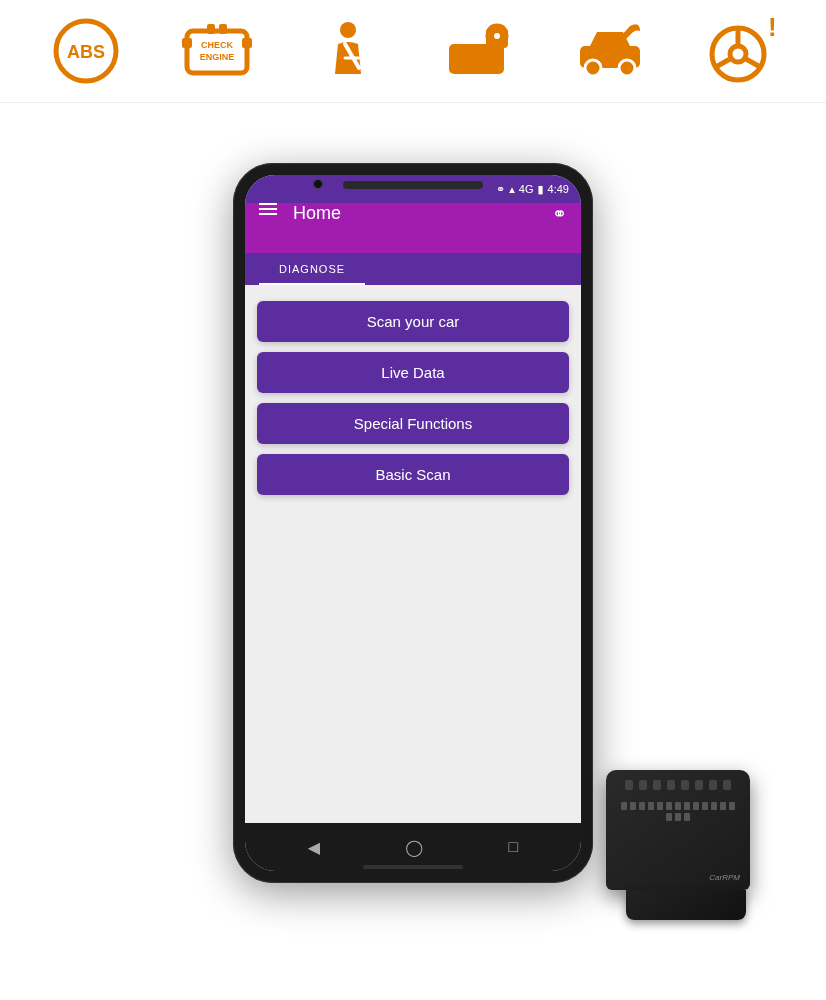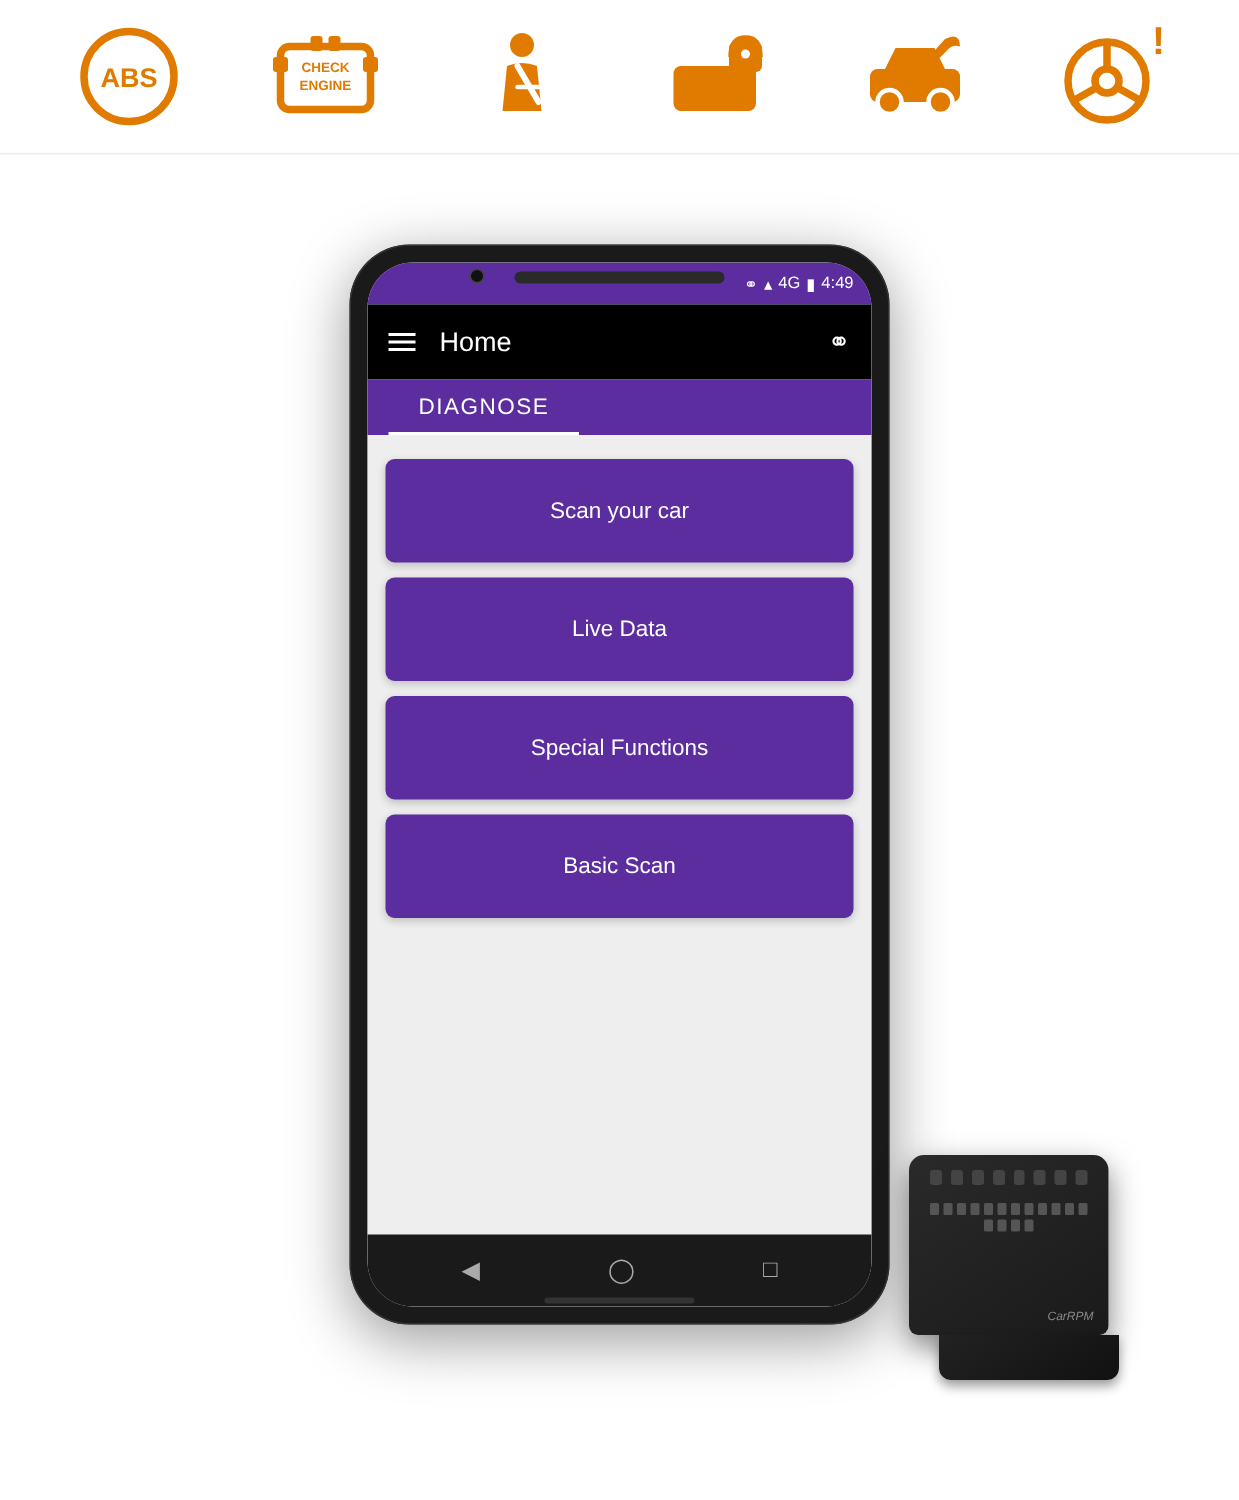--- a/index.html
+++ b/index.html
@@ -116,24 +116,23 @@
       padding: 0 12px;
       gap: 4px;
     }
     .status-bar span {
       color: white;
       font-size: 11px;
     }
 
     
     .app-header {
-      background: #000000;
+      background: #a21caf;
       height: 50px;
       display: flex;
-      align-items: center;
       padding: 0 14px;
       justify-content: space-between;
     }
     .app-header .menu-icon {
       color: white;
       font-size: 18px;
       display: flex;
       flex-direction: column;
       gap: 3px;
     }
@@ -156,21 +155,21 @@
     }
 
     
     .tabs {
       background: #5b2d9e;
       display: flex;
       padding: 0 14px;
     }
     .tab {
       color: rgba(255,255,255,0.7);
-      font-size: 15px;
+      font-size: 11px;
       letter-spacing: 1px;
       padding: 10px 20px;
       cursor: pointer;
       position: relative;
       text-transform: uppercase;
       text-align: center;
     }
     .tab.active {
       color: white;
     }
@@ -190,21 +189,21 @@
       background: #eeeeee;
       padding: 16px 12px;
       display: flex;
       flex-direction: column;
       gap: 10px;
     }
 
     .menu-button {
       background: #5b2d9e;
       border-radius: 6px;
-      padding: 26px 16px;
+      padding: 12px 16px;
       display: flex;
       align-items: center;
       justify-content: center;
       cursor: pointer;
       box-shadow: 0 2px 6px rgba(0,0,0,0.2);
     }
     .menu-button span {
       color: white;
       font-size: 15px;
       font-weight: 400;
@@ -225,21 +224,21 @@
     }
 
     
     .obd-device {
       position: absolute;
       right: 50px;
       bottom: 80px;
       width: 180px;
     }
     .obd-body {
-      width: 133px;
+      width: 144px;
       height: 120px;
       background: linear-gradient(145deg, #2a2a2a, #1a1a1a);
       border-radius: 10px 10px 6px 6px;
       position: relative;
       box-shadow: 0 8px 20px rgba(0,0,0,0.5);
       margin-left: 10px;
     }
     .obd-connector {
       width: 120px;
       height: 30px;

